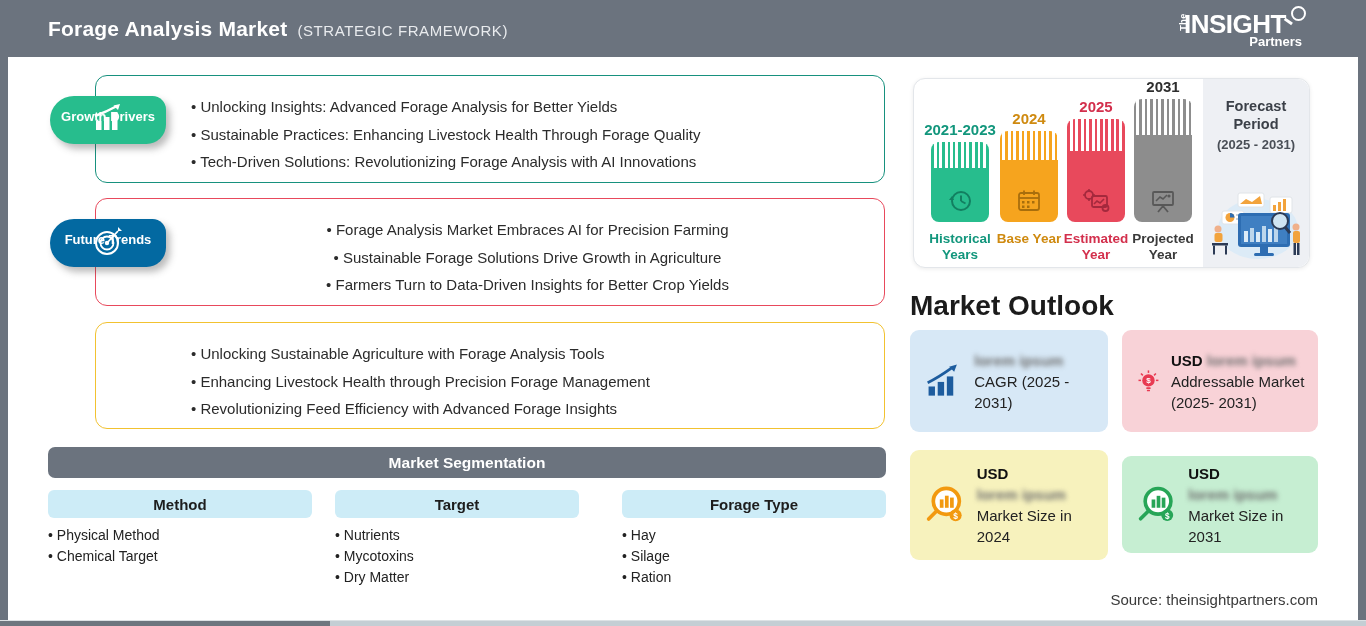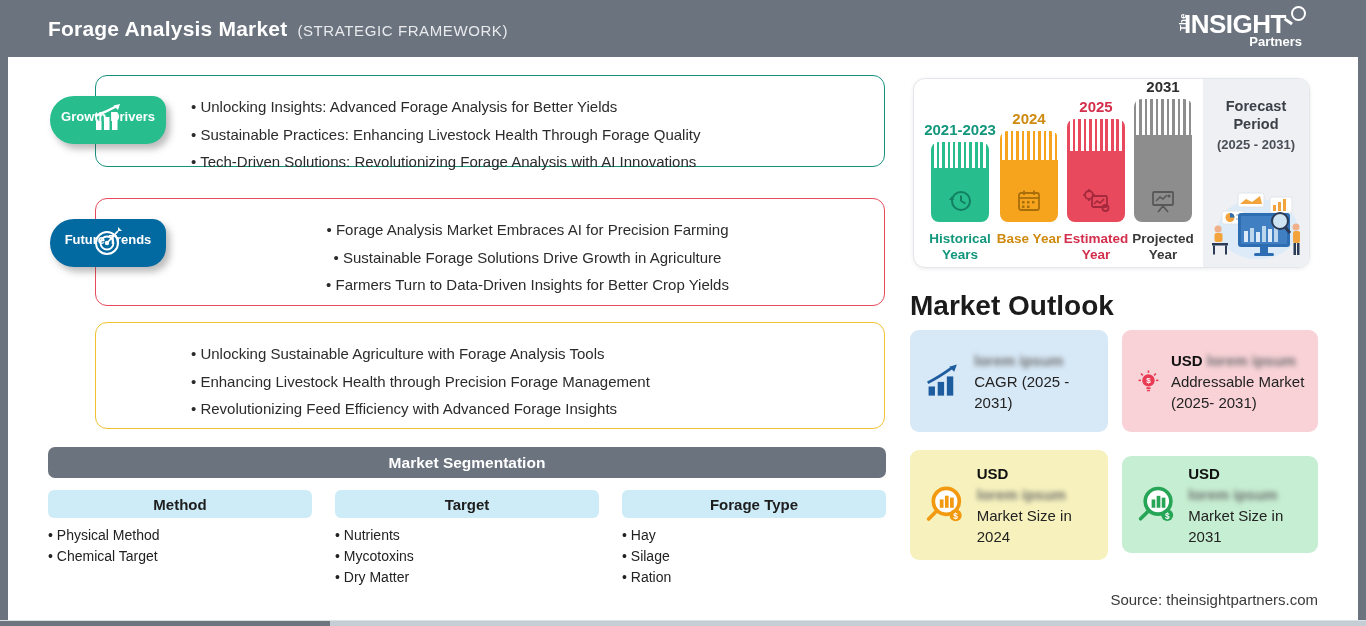--- a/index.html
+++ b/index.html
@@ -24,42 +24,42 @@
                 border-radius:50%; }
   .logo .lens-handle { position:absolute; right:19px; top:13px; width:9px; height:2.5px; background:#fff;
                        transform:rotate(35deg); }
   .logo .partners { position:absolute; right:10px; top:27px; font-size:13px; font-weight:bold; }
 
   
   .sec-box { position:absolute; left:95px; width:790px; border-radius:12px; background:#fff; }
   .sec-box ul { list-style:none; padding:17px 20px 0 95px; }
   .sec-box li { font-size:15px; color:#2b2b2b; line-height:27.5px; }
   .sec-box li::before { content:"•  "; color:#2b2b2b; }
-  #box-growth { top:75px;  height:92px; border:1.5px solid #17917e; }
+  #box-growth { top:75px;  height:108px; border:1.5px solid #17917e; }
   #box-trends { top:198px; height:108px; border:1.5px solid #e8495c;text-align:center; }
   #box-opps   { top:322px; height:107px; border:1.5px solid #f2c230; }
 
   .badge { position:absolute; left:50px; width:116px; height:48px; border-radius:32px 18px 26px 32px;
            z-index:3; color:#fff; display:flex; flex-direction:column; align-items:center;
            justify-content:flex-end; padding-bottom:20px; box-shadow:4px 5px 7px rgba(60,60,60,.35); }
   .badge .blabel { font-size:13px; font-weight:bold; }
   .badge svg { position:absolute; top:7px; left:50%; transform:translateX(-50%); }
   #badge-growth { top:96px;  background:#27bd8d; }
   #badge-trends { top:219px; background:#0369a1; }
   #badge-opps   { top:342px; background:#f6a41e; }
 
   
   .seg-bar { position:absolute; left:48px; top:447px; width:838px; height:31px; background:#6b737e;
              border-radius:7px; color:#fff; font-weight:bold; font-size:15.5px;
              display:flex; align-items:center; justify-content:center; }
   .seg-col-head { position:absolute; top:490px; height:28px; background:#cdecf7; border-radius:6px;
                   display:flex; align-items:center; justify-content:center;
                   font-weight:bold; font-size:15px; color:#1d1d1d; }
   #col-head-0 { left:48px;  width:264px; }
-  #col-head-1 { left:335px; width:264px; }
+  #col-head-1 { left:335px; width:244px; }
   #col-head-2 { left:622px; width:264px; }
   .seg-list { position:absolute; top:525px; list-style:none; }
   .seg-list li { font-size:14px; color:#222; line-height:20.8px; }
   .seg-list li::before { content:"• "; }
   #col-list-0 { left:48px; } #col-list-1 { left:335px; } #col-list-2 { left:622px; }
 
   
   .tl-card { position:absolute; left:913px; top:78px; width:397px; height:190px; background:#fff;
              border:1px solid #e3e6ea; border-radius:12px; box-shadow:0 1px 4px rgba(0,0,0,.08); }
   .forecast-panel { position:absolute; right:0; top:0; width:106px; height:100%; background:#eef0f4;

